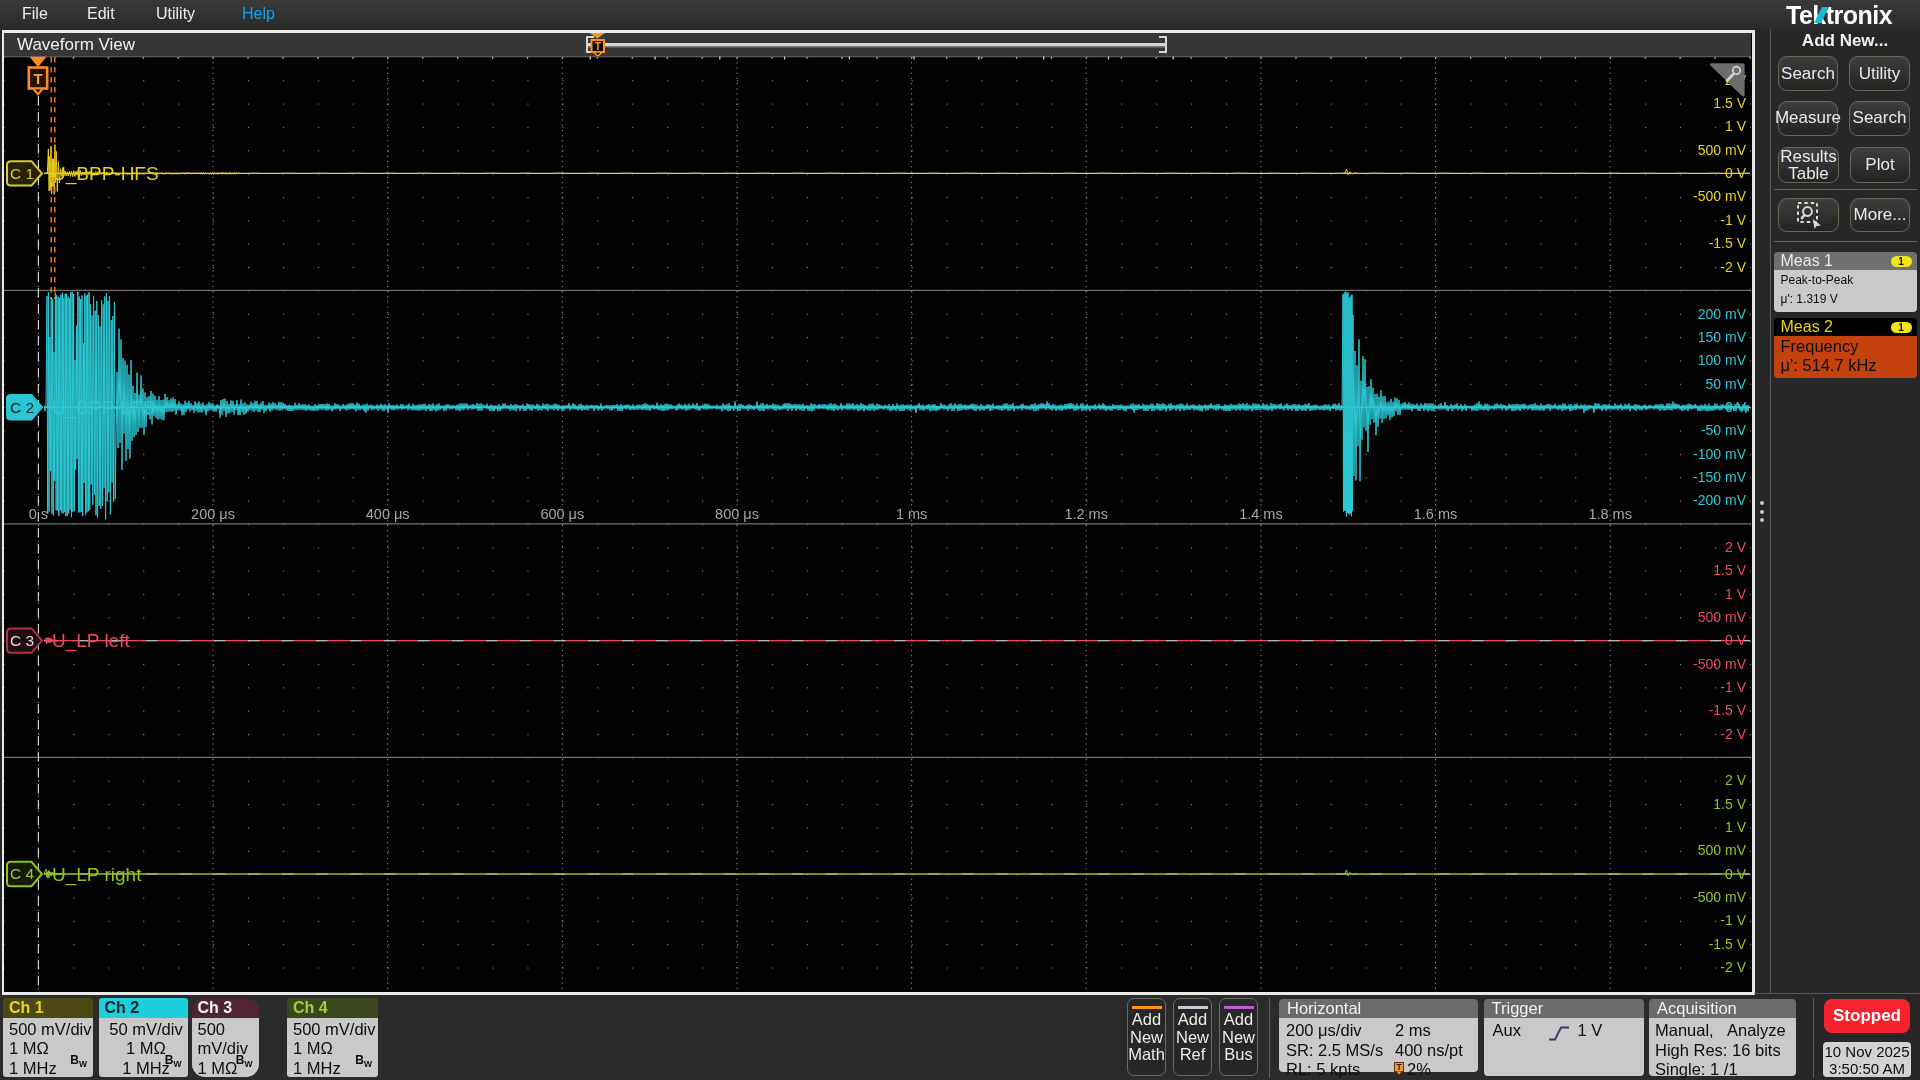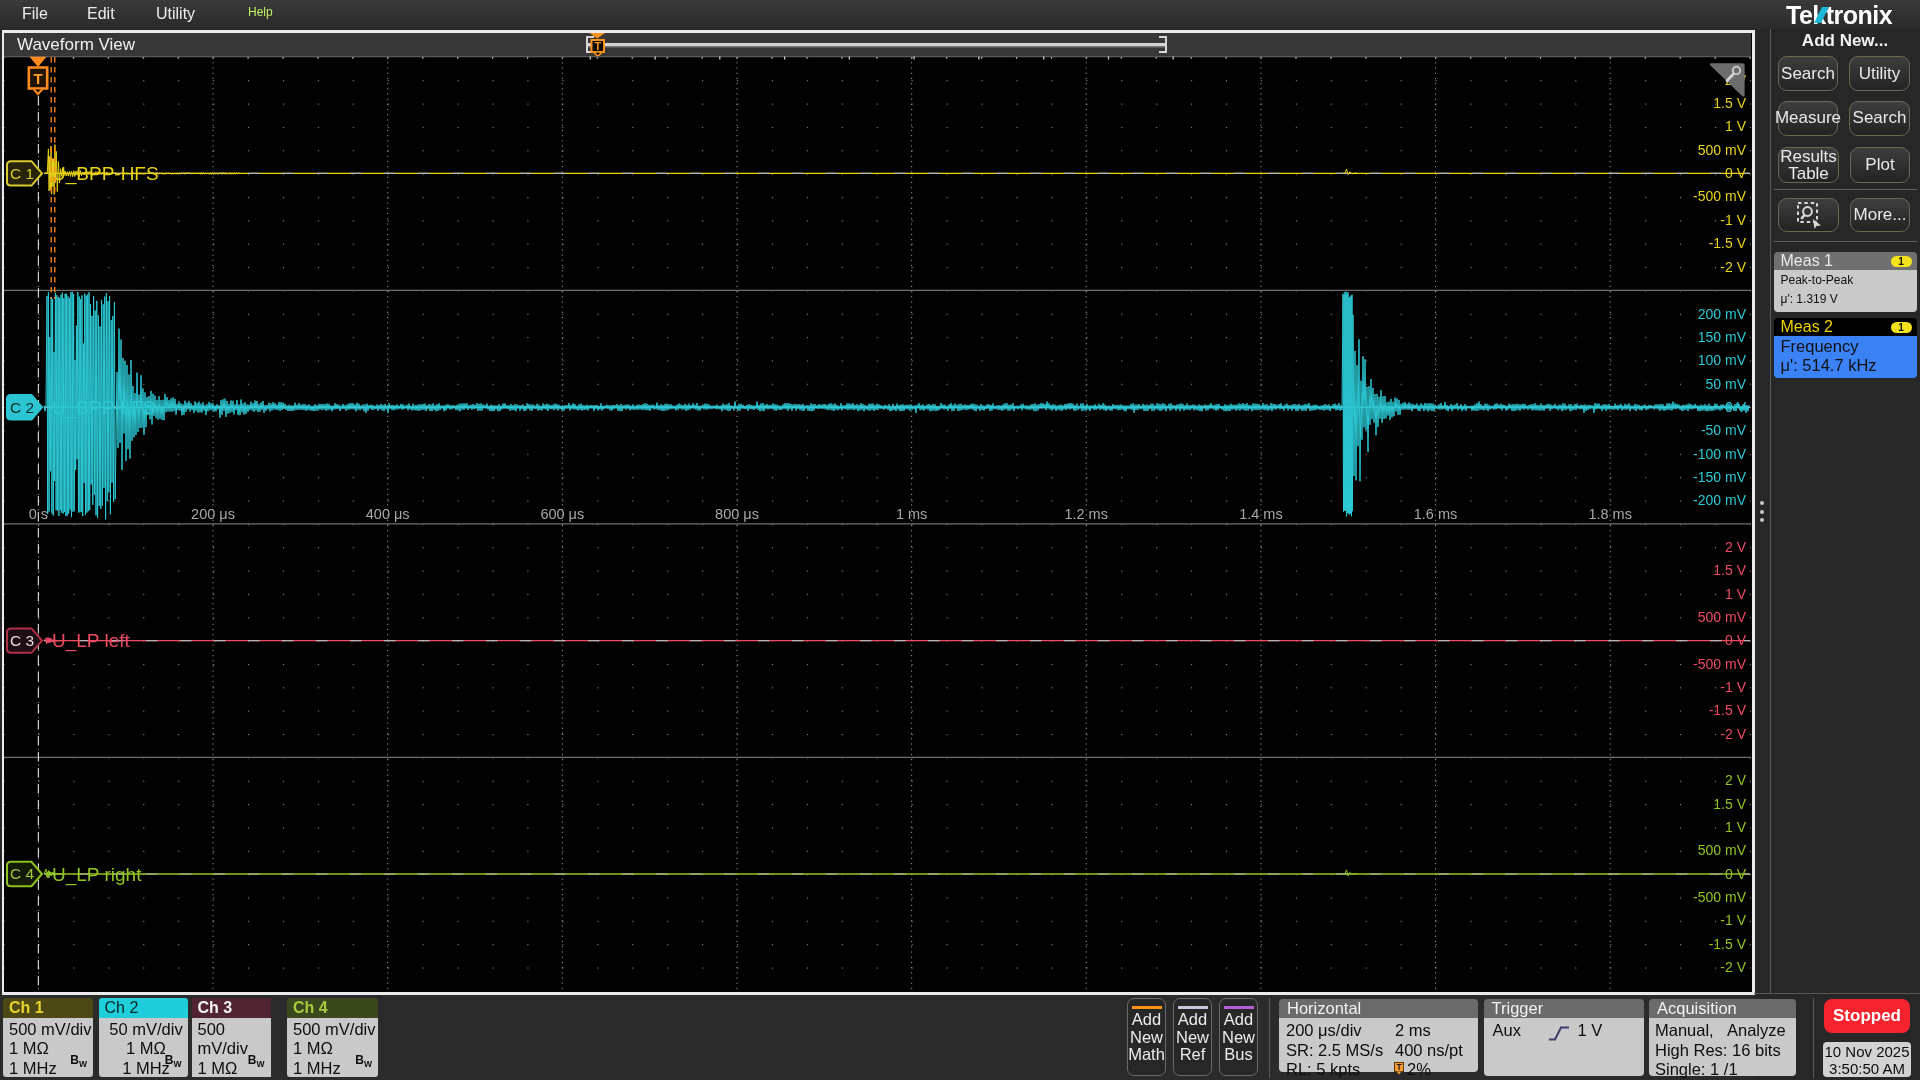--- a/index.html
+++ b/index.html
@@ -5,21 +5,21 @@
 html,body { width:1920px; height:1080px; background:#272727; overflow:hidden;
   font-family:"Liberation Sans", sans-serif; -webkit-font-smoothing:antialiased; }
 .abs { position:absolute; }
 </style></head>
 <body>
 
 <div class="abs" style="left:0;top:0;width:1920px;height:29px;background:linear-gradient(#3a3a3a,#2a2a2a);"></div>
 <div class="abs" style="left:22px;top:5px;font-size:16px;color:#ededed;">File</div>
 <div class="abs" style="left:87px;top:5px;font-size:16px;color:#ededed;">Edit</div>
 <div class="abs" style="left:156px;top:5px;font-size:16px;color:#ededed;">Utility</div>
-<div class="abs" style="left:248px;top:5px;font-size:12px;color:#bef264;">Help</div>
+<div class="abs" style="left:242px;top:5px;font-size:16px;color:#0ea5e9;">Help</div>
 
 <div class="abs" style="left:1786px;top:1px;font-size:25px;font-weight:bold;color:#fff;letter-spacing:-0.5px;">Tektronix</div>
 <div class="abs" style="left:1818px;top:6.5px;width:6.5px;height:16px;background:#1cb8d8;transform:skewX(-26deg);"></div>
 
 <div class="abs" style="left:1.5px;top:29.5px;width:1753px;height:965.5px;border:3px solid #ebebeb;border-width:3px 3.5px 3.5px 2.5px;box-sizing:border-box;background:#020202;"></div>
 <div class="abs" style="left:4px;top:32.5px;width:1747px;height:23.5px;background:#373737;"></div>
 <div class="abs" style="left:17px;top:35px;font-size:17px;color:#f0f0f0;">Waveform View</div>
 
 <div class="abs" style="left:585.5px;top:43.4px;width:581px;height:2.2px;background:#d5d5d5;box-shadow:0 1.5px 0 #787878;"></div>
 <div class="abs" style="left:585.5px;top:35.7px;width:8px;height:17.6px;border:2.3px solid #d5d5d5;border-right:none;box-sizing:border-box;background:transparent;"></div>
@@ -166,35 +166,35 @@
 <div style="position:absolute;left:1850px;top:198px;width:60px;height:34px;border:1px solid #6f6555;border-radius:9px;background:linear-gradient(#3e3e3e,#232323);color:#e9e9e9;font-size:17px;display:flex;align-items:center;justify-content:center;text-align:center;box-sizing:border-box;">More...</div>
 <div class="abs" style="left:1774px;top:241.3px;width:143px;height:1.2px;background:#6a6156;"></div>
 <div style="position:absolute;left:1773.5px;top:252.4px;width:143px;">
 <div style="height:17.5px;background:#707070;border-radius:4px 4px 0 0;color:#e9e9e9;font-size:16px;line-height:17px;padding-left:7px;position:relative;">Meas 1
 <div style="position:absolute;right:5px;top:3.5px;width:21px;height:11px;background:#f2e31b;border-radius:6px;color:#111;font-size:10px;font-weight:bold;display:flex;align-items:center;justify-content:center;">1</div></div>
 <div style="height:41.5px;background:#c9c9c9;border-radius:0 0 4px 4px;color:#101010;font-size:12px;padding:1px 0 0 7px;line-height:19.5px;">Peak-to-Peak<br>μ': 1.319 V</div>
   </div>
 <div style="position:absolute;left:1773.5px;top:318.2px;width:143px;">
 <div style="height:17.5px;background:#000000;border-radius:4px 4px 0 0;color:#ecd400;font-size:16px;line-height:17px;padding-left:7px;position:relative;">Meas 2
 <div style="position:absolute;right:5px;top:3.5px;width:21px;height:11px;background:#f2e31b;border-radius:6px;color:#111;font-size:10px;font-weight:bold;display:flex;align-items:center;justify-content:center;">1</div></div>
-<div style="height:41.5px;background:#3b82f6;border-radius:0 0 4px 4px;color:#101010;font-size:16.5px;padding:1px 0 0 7px;line-height:19.5px;">Frequency<br>μ': 514.7 kHz</div>
+<div style="height:41.5px;background:#c2410c;border-radius:0 0 4px 4px;color:#101010;font-size:16.5px;padding:1px 0 0 7px;line-height:19.5px;">Frequency<br>μ': 514.7 kHz</div>
   </div>
 
 <div class="abs" style="left:0;top:995px;width:1754px;height:85px;background:#2b2b2b;"></div>
 <div style="position:absolute;left:3px;top:998px;width:90px;height:79px;border-radius:3px;overflow:hidden;">
 <div style="height:19.5px;background:#4d4914;color:#e6d22a;font-size:16px;font-weight:bold;line-height:19px;padding-left:6px;">Ch 1</div>
 <div style="position:relative;height:59.5px;background:#c9c9c9;color:#0d0d0d;font-size:16.5px;line-height:19.5px;padding:2px 0 0 6px;">500 mV/div<br>1 MΩ<br>1 MHz
 <span style="position:absolute;right:6px;bottom:5px;font-size:12px;font-weight:bold;">B<span style="font-size:8.5px;vertical-align:-3px;">W</span></span></div>
   </div>
 <div style="position:absolute;left:98.5px;top:998px;width:89px;height:79px;border-radius:3px;overflow:hidden;">
-<div style="height:19.5px;background:#1ecfdb;color:#062326;font-size:16px;font-weight:normal;line-height:19px;padding-left:6px;">Ch 2</div>
+<div style="height:19.5px;background:#1ecfdb;color:#062326;font-size:16px;font-weight:bold;line-height:19px;padding-left:6px;">Ch 2</div>
 <div style="position:relative;height:59.5px;background:#c9c9c9;color:#0d0d0d;font-size:16.5px;line-height:19.5px;padding:2px 0 0 6px;text-align:center;">50 mV/div<br>1 MΩ<br>1 MHz
 <span style="position:absolute;right:6px;bottom:5px;font-size:12px;font-weight:bold;">B<span style="font-size:8.5px;vertical-align:-3px;">W</span></span></div>
   </div>
-<div style="position:absolute;left:191.5px;top:998px;width:79px;height:79px;border-radius:0;overflow:hidden;">
+<div style="position:absolute;left:191.5px;top:998px;width:67px;height:79px;border-radius:13px;overflow:hidden;">
 <div style="height:19.5px;background:#502531;color:#f2f2f2;font-size:16px;font-weight:bold;line-height:19px;padding-left:6px;">Ch 3</div>
 <div style="position:relative;height:59.5px;background:#c9c9c9;color:#0d0d0d;font-size:16.5px;line-height:19.5px;padding:2px 0 0 6px;">500 mV/div<br>1 MΩ<br>1 MHz
 <span style="position:absolute;right:6px;bottom:5px;font-size:12px;font-weight:bold;">B<span style="font-size:8.5px;vertical-align:-3px;">W</span></span></div>
   </div>
 <div style="position:absolute;left:287px;top:998px;width:91px;height:79px;border-radius:3px;overflow:hidden;">
 <div style="height:19.5px;background:#3b481d;color:#a6c93e;font-size:16px;font-weight:bold;line-height:19px;padding-left:6px;">Ch 4</div>
 <div style="position:relative;height:59.5px;background:#c9c9c9;color:#0d0d0d;font-size:16.5px;line-height:19.5px;padding:2px 0 0 6px;">500 mV/div<br>1 MΩ<br>1 MHz
 <span style="position:absolute;right:6px;bottom:5px;font-size:12px;font-weight:bold;">B<span style="font-size:8.5px;vertical-align:-3px;">W</span></span></div>
   </div>
 <div style="position:absolute;left:1127px;top:998px;width:39px;height:78px;border:1px solid #6a6a6a;border-radius:7px;background:#272727;box-sizing:border-box;text-align:center;">

